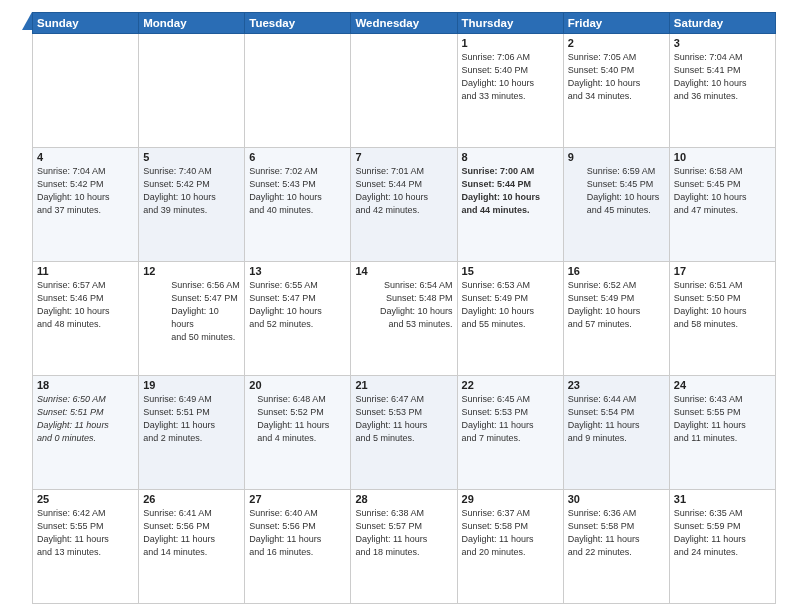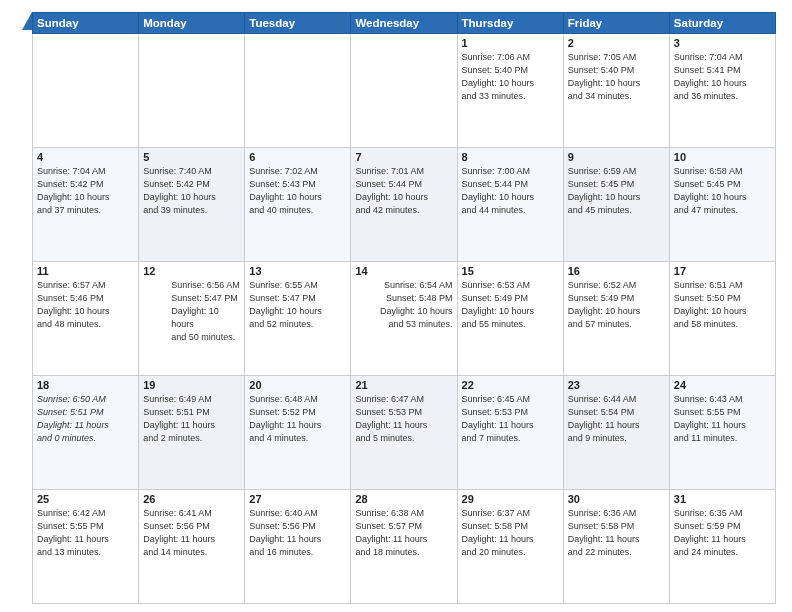--- a/index.html
+++ b/index.html
@@ -194,28 +194,28 @@
           </td>
           <td>
             <span class="day-num">7</span>
             <div class="day-info" style="white-space: pre-line;">Sunrise: 7:01 AM
 Sunset: 5:44 PM
 Daylight: 10 hours
 and 42 minutes.</div>
           </td>
           <td>
             <span class="day-num">8</span>
-            <div class="day-info" style="white-space: pre-line;">Sunrise: 7:00 AM
+            <div class="day-info" style="white-space: pre-line; font-weight: bold;">Sunrise: 7:00 AM
 Sunset: 5:44 PM
 Daylight: 10 hours
 and 44 minutes.</div>
           </td>
           <td>
             <span class="day-num">9</span>
-            <div class="day-info" style="white-space: pre-line;">Sunrise: 6:59 AM
+            <div class="day-info" style="white-space: pre-line; margin-left: 19px;">Sunrise: 6:59 AM
 Sunset: 5:45 PM
 Daylight: 10 hours
 and 45 minutes.</div>
           </td>
           <td>
             <span class="day-num">10</span>
             <div class="day-info" style="white-space: pre-line;">Sunrise: 6:58 AM
 Sunset: 5:45 PM
 Daylight: 10 hours
 and 47 minutes.</div>
@@ -282,21 +282,21 @@
           </td>
           <td>
             <span class="day-num">19</span>
             <div class="day-info" style="white-space: pre-line;">Sunrise: 6:49 AM
 Sunset: 5:51 PM
 Daylight: 11 hours
 and 2 minutes.</div>
           </td>
           <td>
             <span class="day-num">20</span>
-            <div class="day-info" style="white-space: pre-line;">Sunrise: 6:48 AM
+            <div class="day-info" style="white-space: pre-line; margin-left: 8px;">Sunrise: 6:48 AM
 Sunset: 5:52 PM
 Daylight: 11 hours
 and 4 minutes.</div>
           </td>
           <td>
             <span class="day-num">21</span>
             <div class="day-info" style="white-space: pre-line;">Sunrise: 6:47 AM
 Sunset: 5:53 PM
 Daylight: 11 hours
 and 5 minutes.</div>

